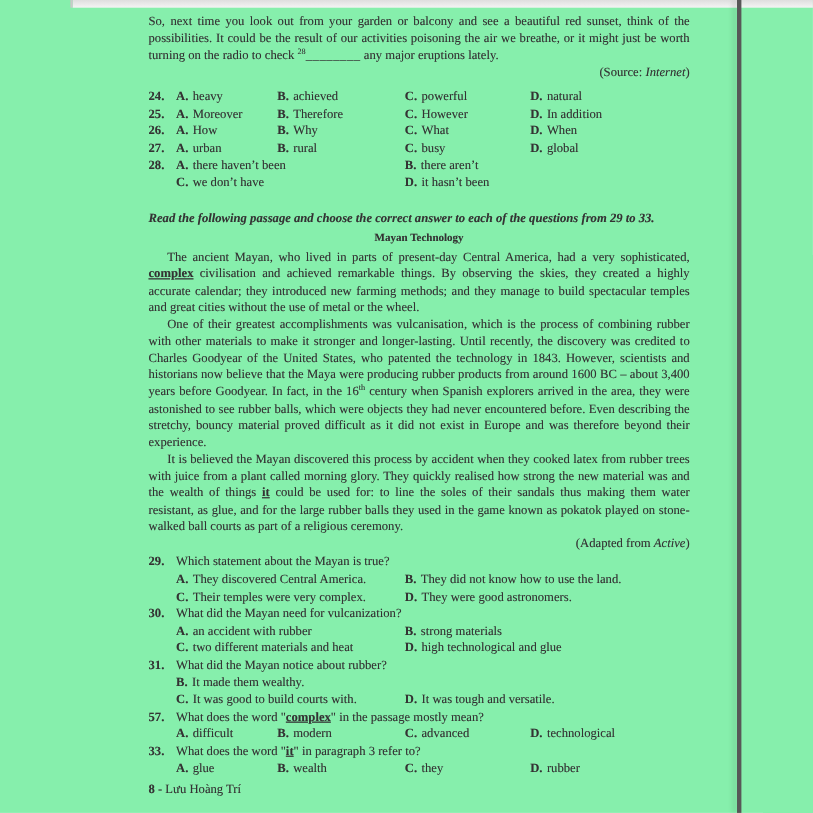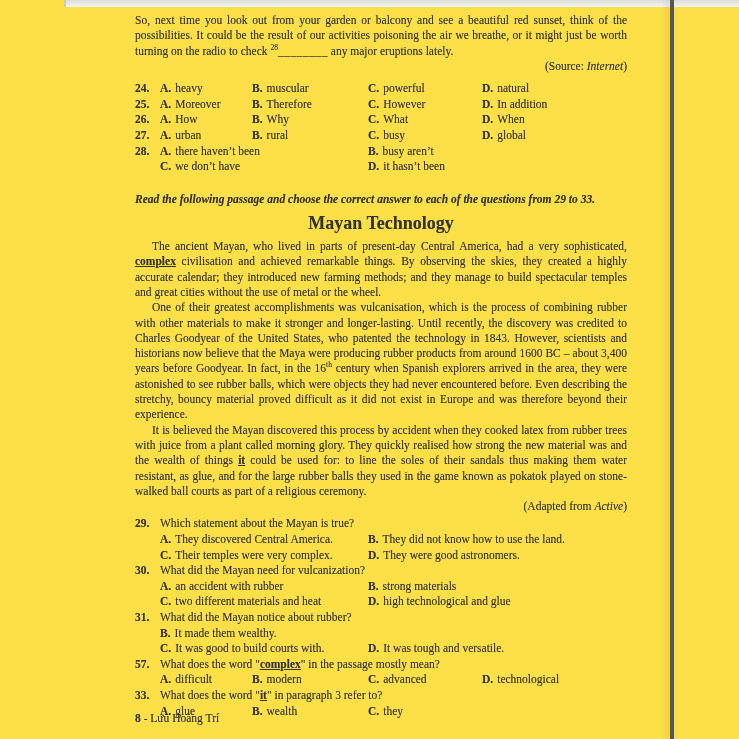--- a/index.html
+++ b/index.html
@@ -1,36 +1,36 @@
 <!DOCTYPE html>
 <html><head>
 <meta charset="utf-8">
 <style>
   html,body{margin:0;padding:0;background:#ffffff;}
   .page{
-    position:relative;width:739px;height:739px;background:#fde047;overflow:hidden;
+    position:relative;width:739px;height:739px;background:#86efac;overflow:hidden;
     font-family:"Liberation Serif", serif;color:#333333;font-size:11.5px;
     text-shadow:0 0 .4px rgba(70,70,70,.45);
   }
   .top-strip{
     position:absolute;top:0;left:64px;right:0;height:7px;
     background:linear-gradient(#dedede,#f4f4f4);
     border-left:2px solid #c9c9c9;
   }
   .edge-line{
     position:absolute;top:0;bottom:0;left:670px;width:4px;background:#575757;
     box-shadow:-4px 0 5px rgba(0,0,0,.10);
   }
   .content{position:absolute;left:135px;top:13px;width:492px;}
   .para{margin:0;text-align:justify;line-height:15.3px;}
   .indent{text-indent:17px;}
   .source{margin:0 0 7px 0;text-align:right;line-height:15.3px;}
   .credit{margin:0 0 2px 0;text-align:right;line-height:15.3px;}
   .instruction{margin:17px 0 1px 0;text-align:justify;line-height:15.3px;font-weight:bold;font-style:italic;}
-  .heading{margin:8px 0;text-align:center;font-weight:bold;font-size:18px;line-height:16px;}
+  .heading{margin:2px 0;text-align:center;font-weight:bold;font-size:10px;line-height:16px;}
   .row{display:flex;line-height:15.6px;}
   .optrow{padding-left:25px;}
   .qnum{width:25px;flex-shrink:0;font-weight:bold;}
   .cell{flex-shrink:0;white-space:nowrap;}
   .ol{font-weight:bold;margin-right:4px;}
   .ca{width:92px;}
   .cb{width:116px;}
   .cc{width:114px;}
   .cd{flex:1 1 auto;}
   .cab{width:208px;}
@@ -51,21 +51,21 @@
 
   <div class="content">
 
     <p class="para"><span>So, next time you look out from your garden or balcony and see a beautiful red sunset, think of the possibilities. It could be the result of our activities poisoning the air we breathe, or it might just be worth turning on the radio to check </span><sup>28</sup><span class="blank">________</span><span> any major eruptions lately.</span></p>
 
     <p class="source"><span>(Source: </span><i>Internet</i><span>)</span></p>
 
     <div class="row">
       <span class="qnum">24.</span>
         <span class="cell ca"><span class="ol">A.</span><span>heavy</span></span>
-        <span class="cell cb"><span class="ol">B.</span><span>muscular</span></span>
+        <span class="cell cb"><span class="ol">B.</span><span>achieved</span></span>
         <span class="cell cc"><span class="ol">C.</span><span>powerful</span></span>
         <span class="cell cd"><span class="ol">D.</span><span>natural</span></span>
     </div>
     <div class="row">
       <span class="qnum">25.</span>
         <span class="cell ca"><span class="ol">A.</span><span>Moreover</span></span>
         <span class="cell cb"><span class="ol">B.</span><span>Therefore</span></span>
         <span class="cell cc"><span class="ol">C.</span><span>However</span></span>
         <span class="cell cd"><span class="ol">D.</span><span>In addition</span></span>
     </div>
@@ -79,21 +79,21 @@
     <div class="row">
       <span class="qnum">27.</span>
         <span class="cell ca"><span class="ol">A.</span><span>urban</span></span>
         <span class="cell cb"><span class="ol">B.</span><span>rural</span></span>
         <span class="cell cc"><span class="ol">C.</span><span>busy</span></span>
         <span class="cell cd"><span class="ol">D.</span><span>global</span></span>
     </div>
     <div class="row">
       <span class="qnum">28.</span>
         <span class="cell cab"><span class="ol">A.</span><span>there haven’t been</span></span>
-        <span class="cb2"><span class="ol">B.</span><span>busy aren’t</span></span>
+        <span class="cb2"><span class="ol">B.</span><span>there aren’t</span></span>
     </div>
     <div class="row optrow">
       <span class="cell cab"><span class="ol">C.</span><span>we don’t have</span></span>
         <span class="cb2"><span class="ol">D.</span><span>it hasn’t been</span></span>
     </div>
 
     <p class="instruction">Read the following passage and choose the correct answer to each of the questions from 29 to 33.</p>
 
     <p class="heading">Mayan Technology</p>
 
@@ -155,18 +155,19 @@
     </div>
 
     <div class="row">
       <span class="qnum">33.</span>
         <span class="qtext"><span>What does the word "</span><span class="kw">it</span><span>" in paragraph 3 refer to?</span></span>
     </div>
     <div class="row optrow">
       <span class="cell ca"><span class="ol">A.</span><span>glue</span></span>
         <span class="cell cb"><span class="ol">B.</span><span>wealth</span></span>
         <span class="cell cc"><span class="ol">C.</span><span>they</span></span>
+        <span class="cell cd"><span class="ol">D.</span><span>rubber</span></span>
     </div>
 
   </div>
 
   <div class="footer"><span class="fb">8</span><span> - Lưu Hoàng Trí</span></div>
 </div>
 
 </body></html>

